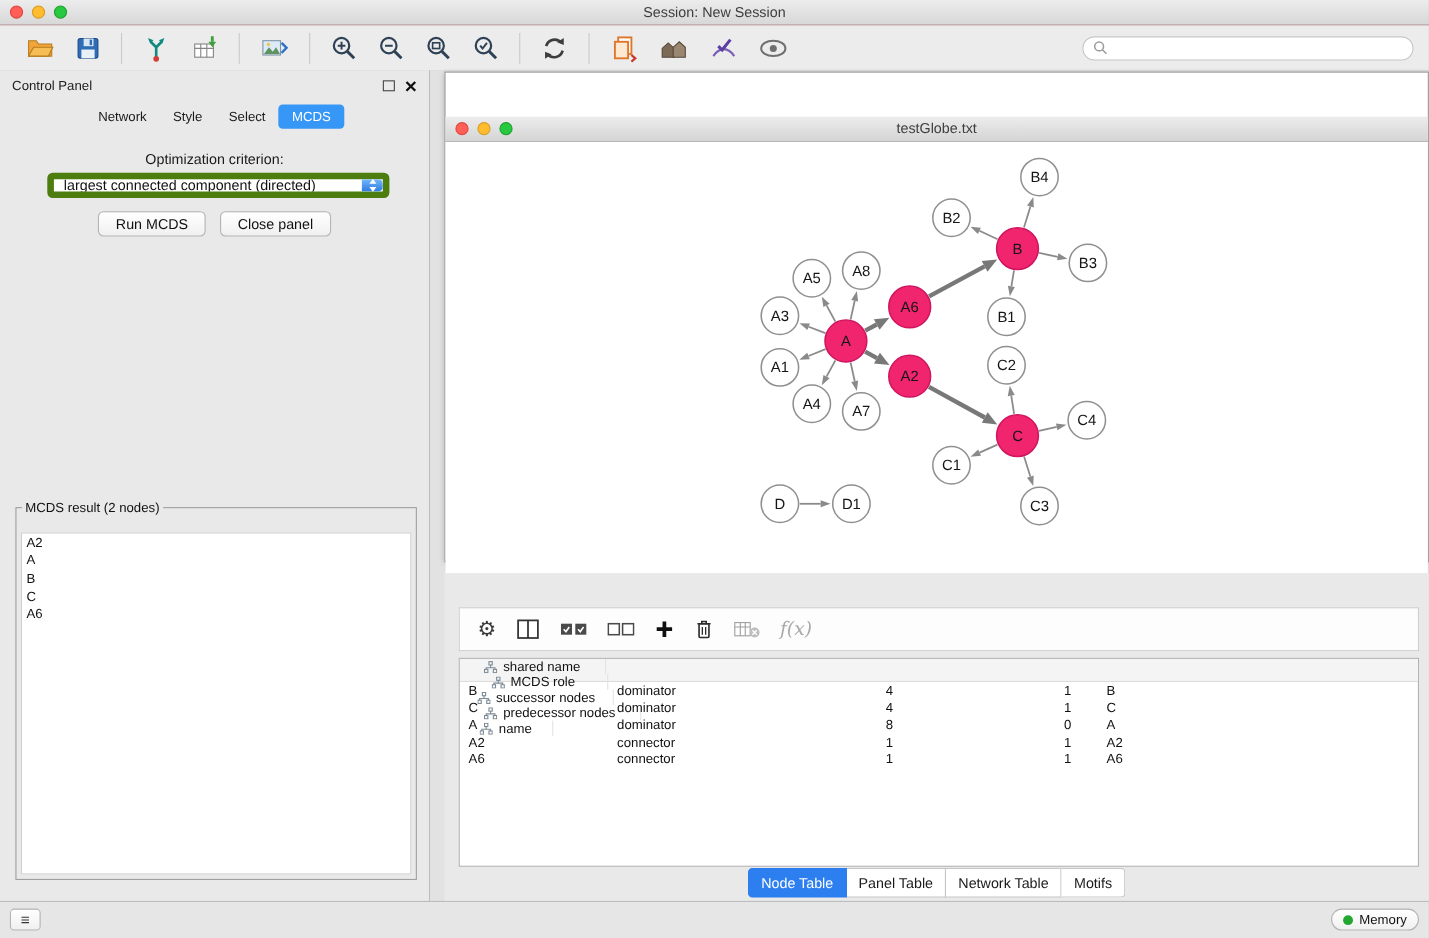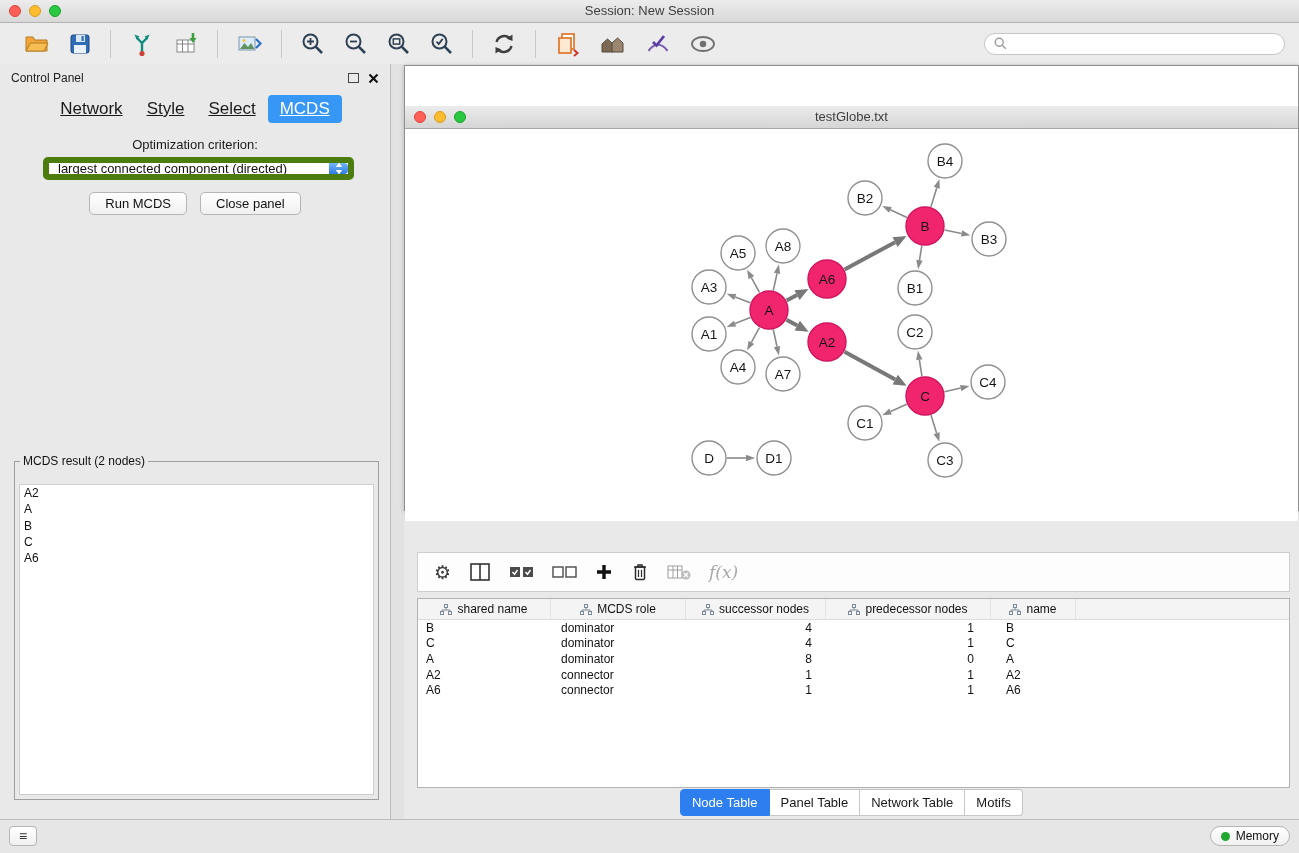--- a/index.html
+++ b/index.html
@@ -22,21 +22,21 @@
   .search input{border:none;outline:none;flex:1;font-size:12px;background:transparent;color:#333;font-family:"Liberation Sans",sans-serif;}
   
   .main{position:absolute;top:64px;left:0;right:0;bottom:33px;background:#e2e2e2;}
   
   .control-panel{position:absolute;left:0;top:0;bottom:0;width:391px;background:#e9e9e9;border-right:1px solid #bcbcbc;box-sizing:border-box;}
   .panel-head{position:absolute;top:2px;left:0;right:0;height:24px;display:flex;align-items:center;padding:0 11px;font-size:12px;color:#222;box-sizing:border-box;}
   .win-ctrls{margin-left:auto;display:flex;align-items:center;gap:9px;}
   .float-box{width:9px;height:8px;border:1.5px solid #444;display:inline-block;cursor:pointer;}
   .xicon{cursor:pointer;}
   .cp-tabs{position:absolute;top:31px;left:0;right:0;display:flex;justify-content:center;}
-  .cp-tab{font-size:17px;padding:4px 12px;color:#1a1a1a;background:transparent;border:none;cursor:pointer;border-radius:4px;font-family:"Liberation Sans",sans-serif;text-decoration:underline;}
+  .cp-tab{font-size:12px;padding:4px 12px;color:#1a1a1a;background:transparent;border:none;cursor:pointer;border-radius:4px;font-family:"Liberation Sans",sans-serif;}
   .cp-tab.active{background:#3797f7;color:#fff;}
   .cp-label{position:absolute;top:73px;left:0;right:0;text-align:center;font-size:13px;color:#1a1a1a;}
   .cp-select{position:absolute;top:93px;left:43px;right:36px;height:23px;background:#fff;border:6px solid #4d7c0f;border-radius:5px;display:flex;align-items:center;cursor:pointer;box-sizing:border-box;overflow:hidden;}
   .cp-select .val{flex:1;font-size:13px;padding-left:9px;color:#111;white-space:nowrap;overflow:hidden;}
   .stepper{width:19px;align-self:stretch;background:linear-gradient(#74b6f9,#2e7ce4);display:flex;align-items:center;justify-content:center;border-radius:0 4px 4px 0;}
   .cp-buttons{position:absolute;top:128px;left:0;right:0;display:flex;justify-content:center;gap:13px;}
   .btn{font-size:13px;padding:3px 15px;background:linear-gradient(#ffffff,#f0f0f0);border:1px solid #b5b5b5;border-radius:5px;color:#111;cursor:pointer;font-family:"Liberation Sans",sans-serif;}
   .cp-result{position:absolute;top:390px;left:14px;right:11px;bottom:20px;border:1px solid #9f9f9f;margin:0;padding:0;}
   .cp-result legend{font-size:12px;color:#111;padding:0 3px;margin-left:5px;}
   .listbox{position:absolute;left:4px;right:4px;top:16px;bottom:4px;background:#fff;border:1px solid #cfcfcf;overflow:auto;}
@@ -47,21 +47,21 @@
   .inner-titlebar{position:relative;height:22px;background:linear-gradient(#ececec,#d5d5d5);border-bottom:1px solid #a8a8a8;margin-top:40px;}
   .canvas{position:relative;height:calc(100% - 23px);background:#fff;overflow:hidden;}
   .canvas svg text{font-family:"Liberation Sans",sans-serif;}
   .grip{position:absolute;right:1px;bottom:1px;width:13px;height:13px;background:repeating-linear-gradient(135deg,transparent 0 3px,#b9b9b9 3px 4px);cursor:nwse-resize;}
   
   .table-panel{position:absolute;left:404px;top:457px;right:0;bottom:0;background:#e9e9e9;}
   .tp-toolbar{position:absolute;top:31px;left:13px;right:9px;height:40px;background:#fdfdfd;border:1px solid #cfcfcf;display:flex;align-items:center;gap:18px;padding:0 16px;box-sizing:border-box;}
   .tp-ico{display:flex;align-items:center;background:none;border:none;padding:0;cursor:pointer;}
   .fx{font-family:"DejaVu Serif",serif;font-style:italic;font-size:17px;color:#a8a8a8;}
   .tp-table{position:absolute;top:77px;left:13px;right:9px;height:190px;background:#fff;border:1px solid #b3b3b3;box-sizing:border-box;overflow:hidden;}
-  .thead{display:flex;height:20px;background:#f4f4f4;border-bottom:1px solid #dcdcdc;}
+  .thead{display:flex;height:20px;background:#f4f4f4;border-bottom:1px solid #dcdcdc;flex-direction:column;}
   .th{display:flex;align-items:center;justify-content:center;gap:5px;font-size:12px;color:#111;border-right:1px solid #e3e3e3;box-sizing:border-box;cursor:pointer;}
   .tr{display:flex;height:15.6px;align-items:center;}
   .td{font-size:12px;color:#111;box-sizing:border-box;white-space:nowrap;overflow:hidden;}
   .c0{width:133px;padding-left:8px;}
   .c1{width:135px;padding-left:10px;}
   .c2{width:140px;text-align:right;padding-right:14px;}
   .c3{width:165px;text-align:right;padding-right:17px;}
   .c4{width:85px;padding-left:15px;}
   .tp-tabs{position:absolute;top:268px;left:0;right:0;display:flex;justify-content:center;}
   .tp-tab{font-size:13px;padding:5px 11px;background:#fff;border:1px solid #c6c6c6;border-left:none;color:#1a1a1a;cursor:pointer;font-family:"Liberation Sans",sans-serif;}

